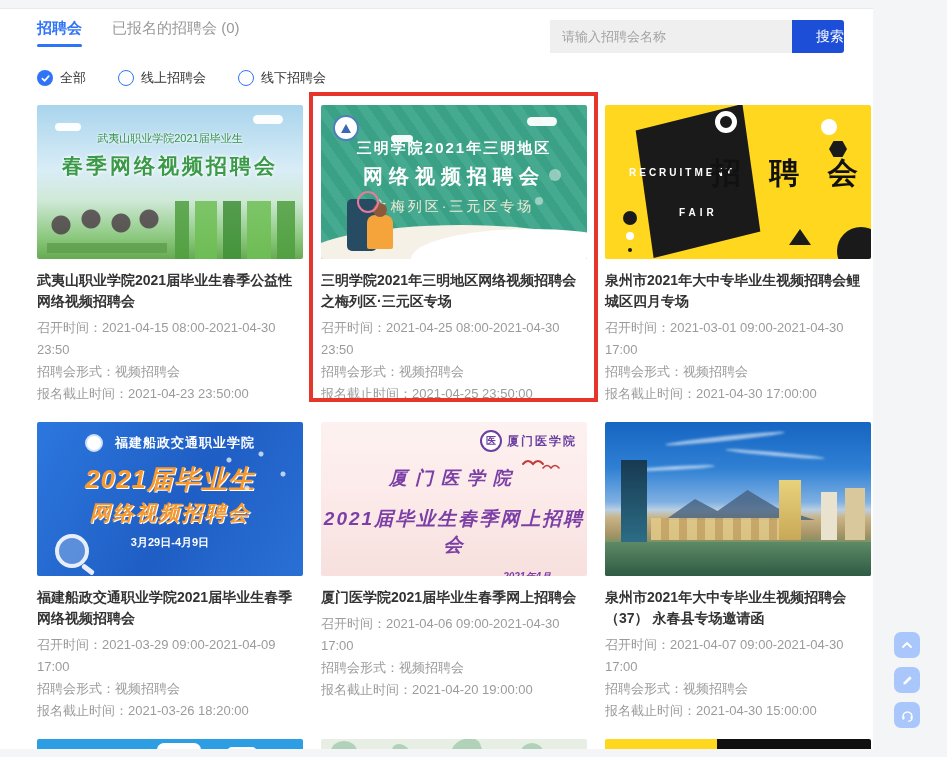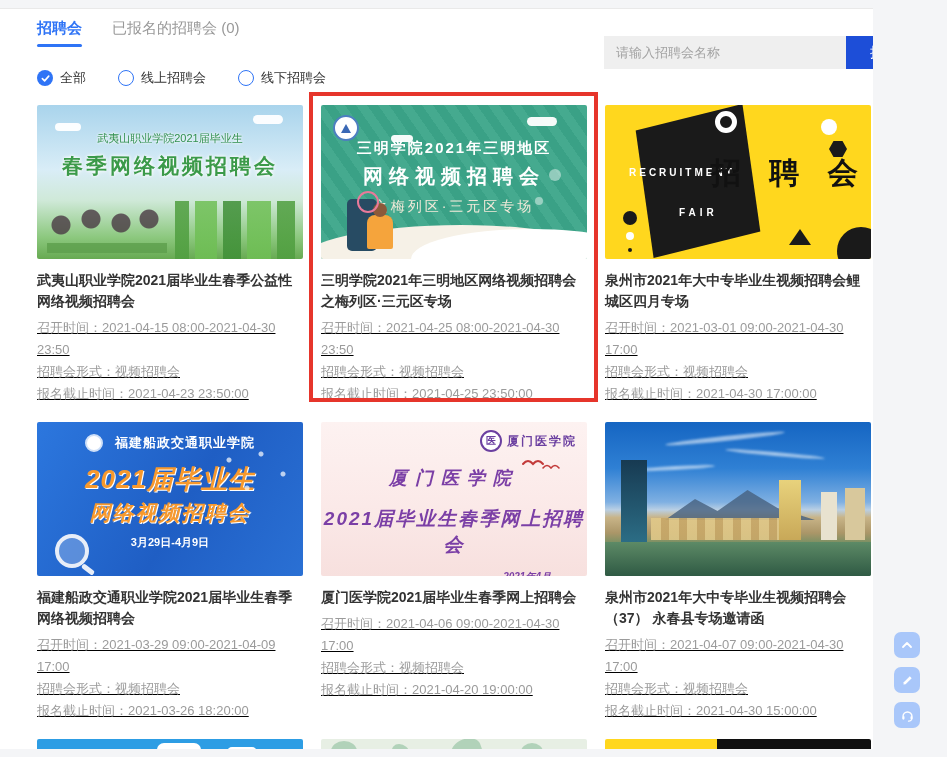--- a/index.html
+++ b/index.html
@@ -10,21 +10,21 @@
              background:#ffffff; border-top:1px solid #e9e9e9; overflow:hidden; }
 
   
   .header-row { position:relative; height:44px; }
   .tabs { position:absolute; left:37px; top:10px; display:flex; align-items:flex-end; }
   .tab { font-size:15px; cursor:pointer; padding-bottom:9px; position:relative; }
   .tab.active { color:#2f74f6; font-weight:bold; }
   .tab.active::after { content:""; position:absolute; left:0; right:0; bottom:0; height:3px; background:#2f74f6; border-radius:2px; }
   .tab.inactive { color:#999; margin-left:30px; }
 
-  .search-box { position:absolute; left:604px; top:11px; display:flex; height:18px;margin-top:16px; }
+  .search-box { position:absolute; left:550px; top:11px; display:flex; height:18px; }
   .search-input { width:242px; height:33px; background:#efefef; border:none; outline:none;
                   padding:0 12px; font-size:13px; color:#555; }
   .search-input::placeholder { color:#a3a3a3; }
   .search-btn { width:52px; height:33px; background:#1d4ed8; color:#fff; border:none;
                 font-size:14px; cursor:pointer; border-radius:0 3px 3px 0;padding-left:24px; }
 
   
   .filters { display:flex; align-items:center; margin:16px 0 0 37px; }
   .filter { display:flex; align-items:center; margin-right:32px; cursor:pointer; }
   .radio { width:16px; height:16px; border-radius:50%; margin-right:7px; flex:0 0 auto; }
@@ -32,21 +32,21 @@
   .radio.on  { background:#2f74f6; color:#fff; display:flex; align-items:center; justify-content:center; }
   .radio.on svg { width:9px; height:9px; }
   .filter-label { font-size:13px; color:#333; }
 
   
   .grid { display:grid; grid-template-columns:repeat(3,266px); column-gap:18px; row-gap:30px;
           margin:18px 0 0 37px; }
   .card { position:relative; width:266px; height:287px; background:#fff; }
   .banner { width:266px; height:154px; border-radius:2px; position:relative; overflow:hidden; }
   .card-title { margin-top:11px; font-size:14px; font-weight:bold; color:#333; line-height:1.5; }
-  .card-details { margin-top:5px;text-decoration:underline; }
+  .card-details { margin-top:5px; }
   .detail-line { font-size:13px; color:#9b9b9b; line-height:1.7; }
   .highlight-frame { position:absolute; left:-12px; top:-13px; right:-11px; bottom:-10px;
                      border:4px solid #e6352b; z-index:6; pointer-events:none; }
 
   
   .banner-wys { background:linear-gradient(180deg,#a9d4ec 0%,#d9edf7 42%,#cfe9d8 62%,#8cc87e 86%,#67aa52 100%); text-align:center; }
   .banner-wys .l1 { margin-top:26px; font-size:11px; font-weight:normal; color:#2f8f4e; text-shadow:0 0 3px #fff,0 0 3px #fff; }
   .banner-wys .l2 { margin-top:6px; font-size:21px; font-weight:bold; color:#3b9a49; letter-spacing:3px; text-shadow:0 0 3px #fff,0 0 4px #fff; }
   .banner-wys .city { position:absolute; right:8px; bottom:0; width:120px; height:58px;
       background:linear-gradient(90deg,#4f9e3f 0 14px,transparent 14px 20px,#6fbf55 20px 42px,transparent 42px 48px,#3f8f37 48px 66px,transparent 66px 72px,#6fbf55 72px 96px,transparent 96px 102px,#4f9e3f 102px 120px); opacity:.85; }

